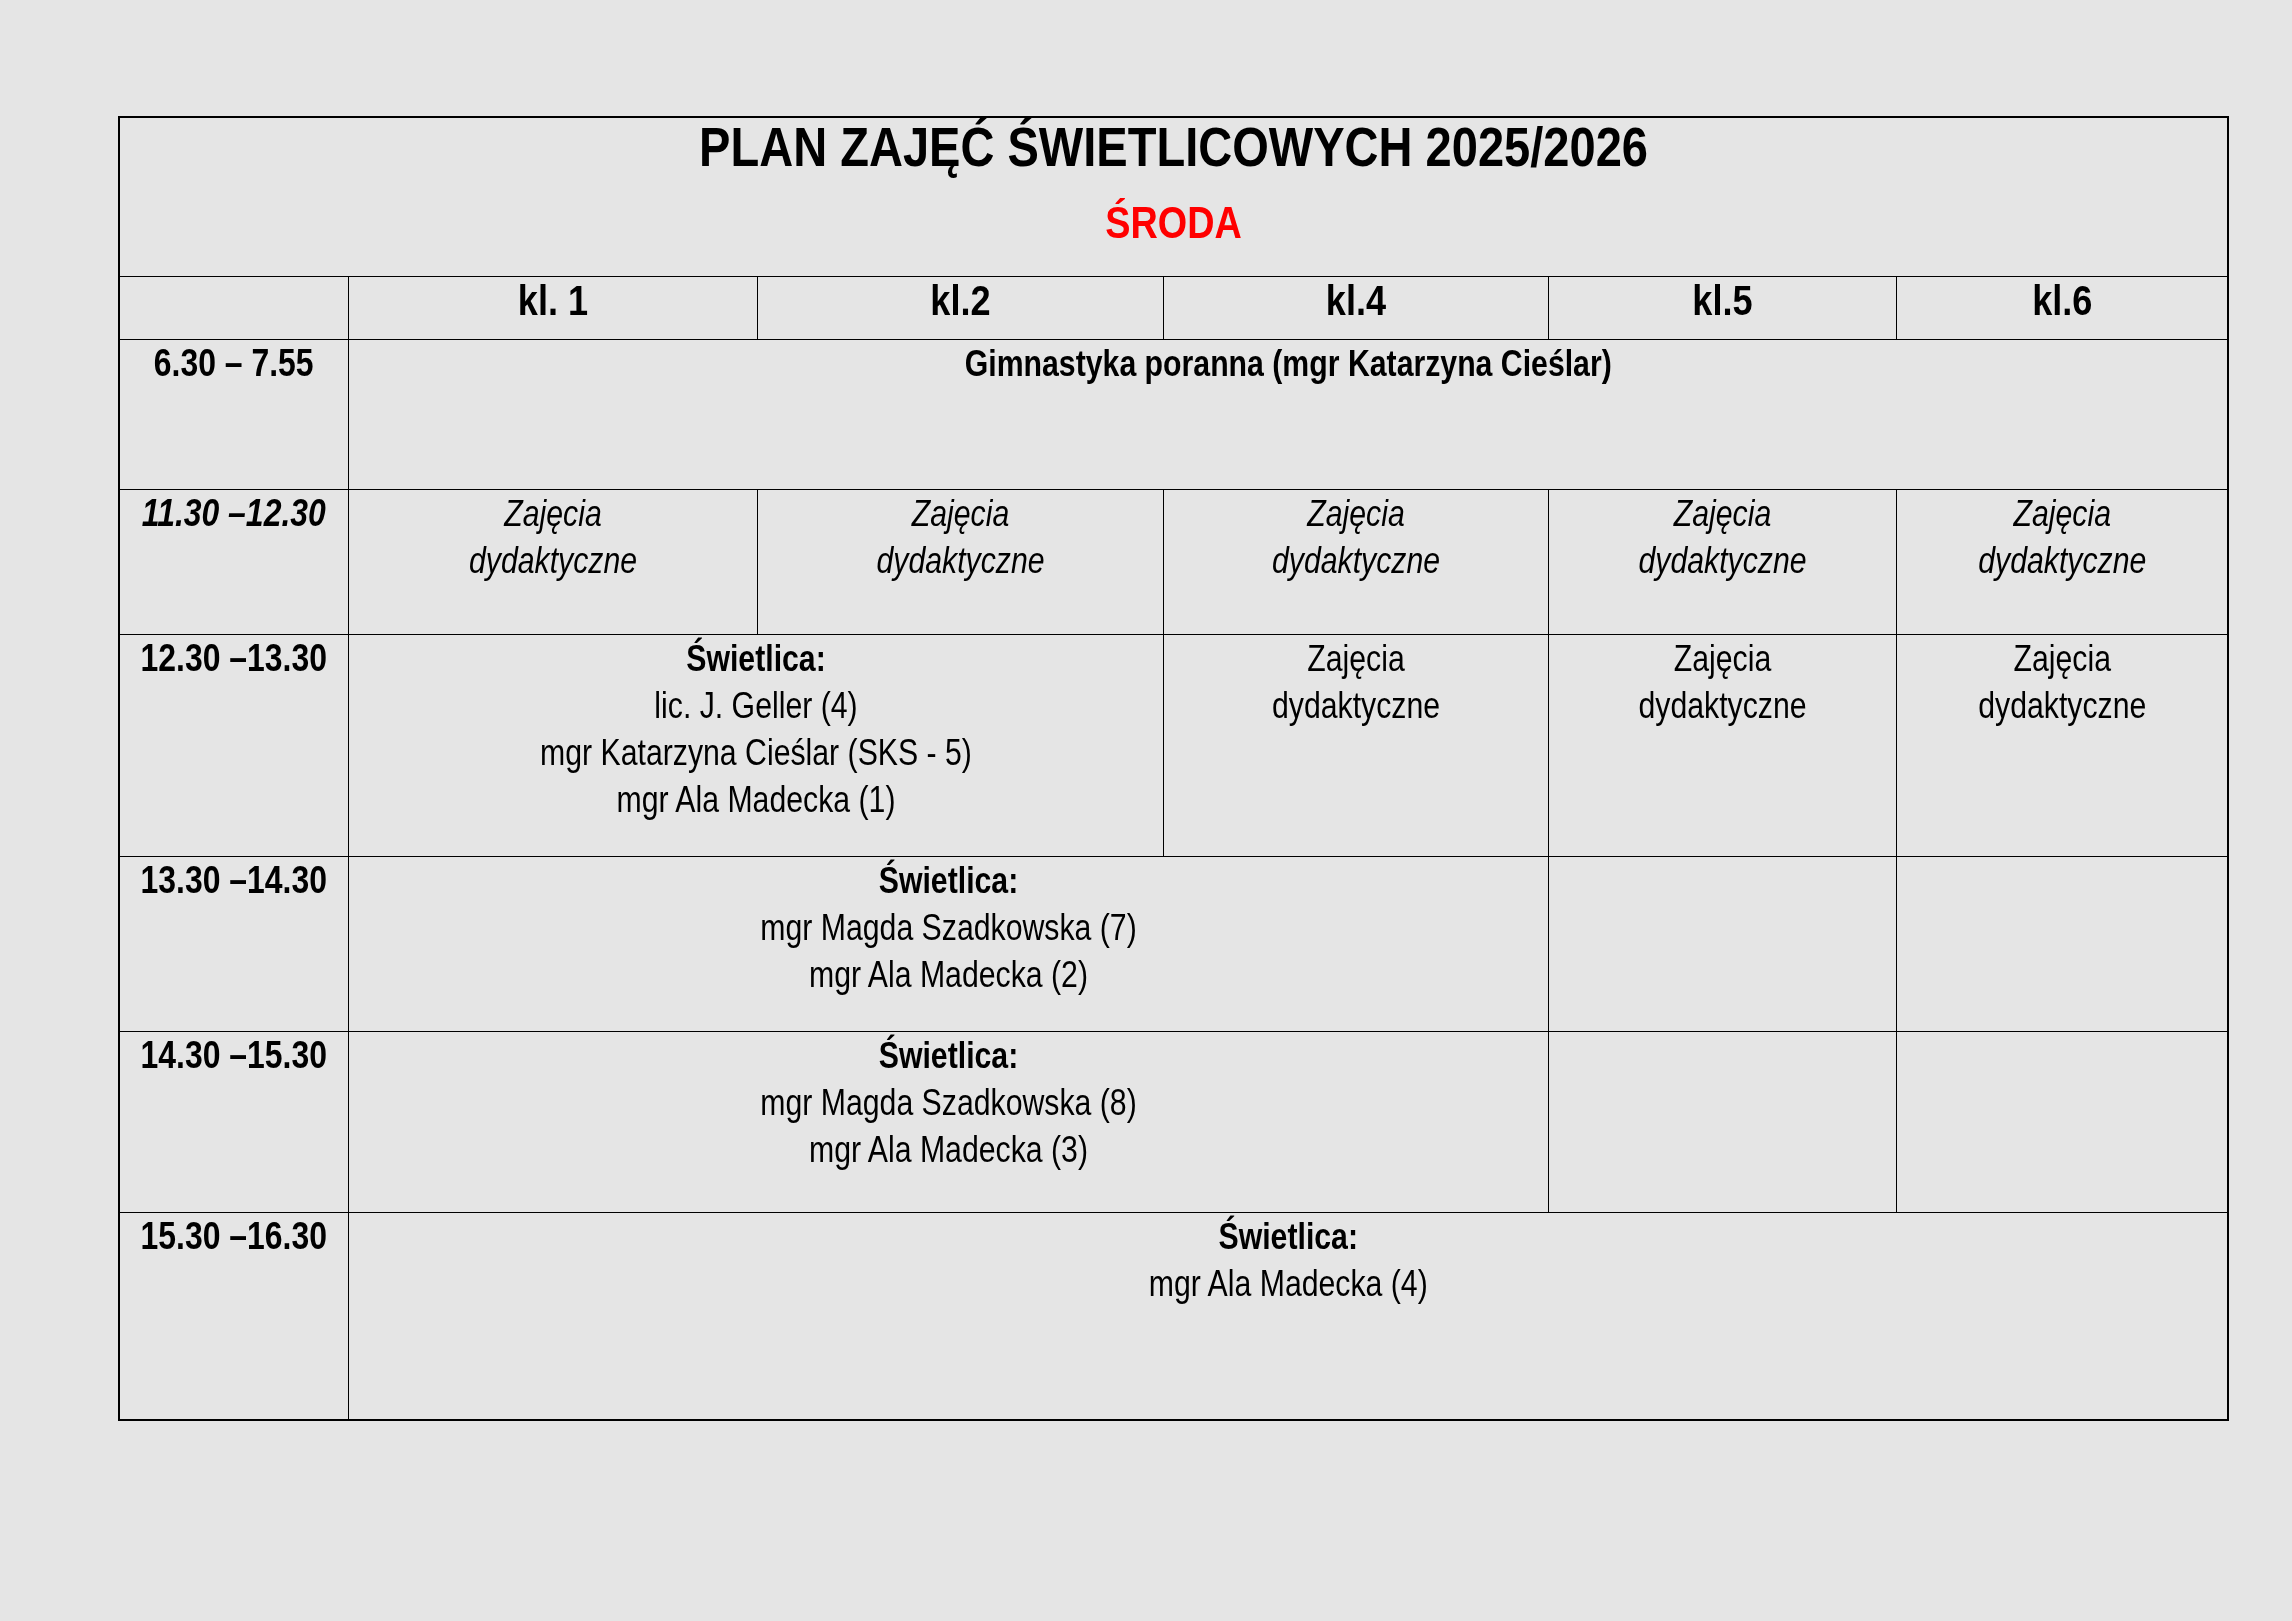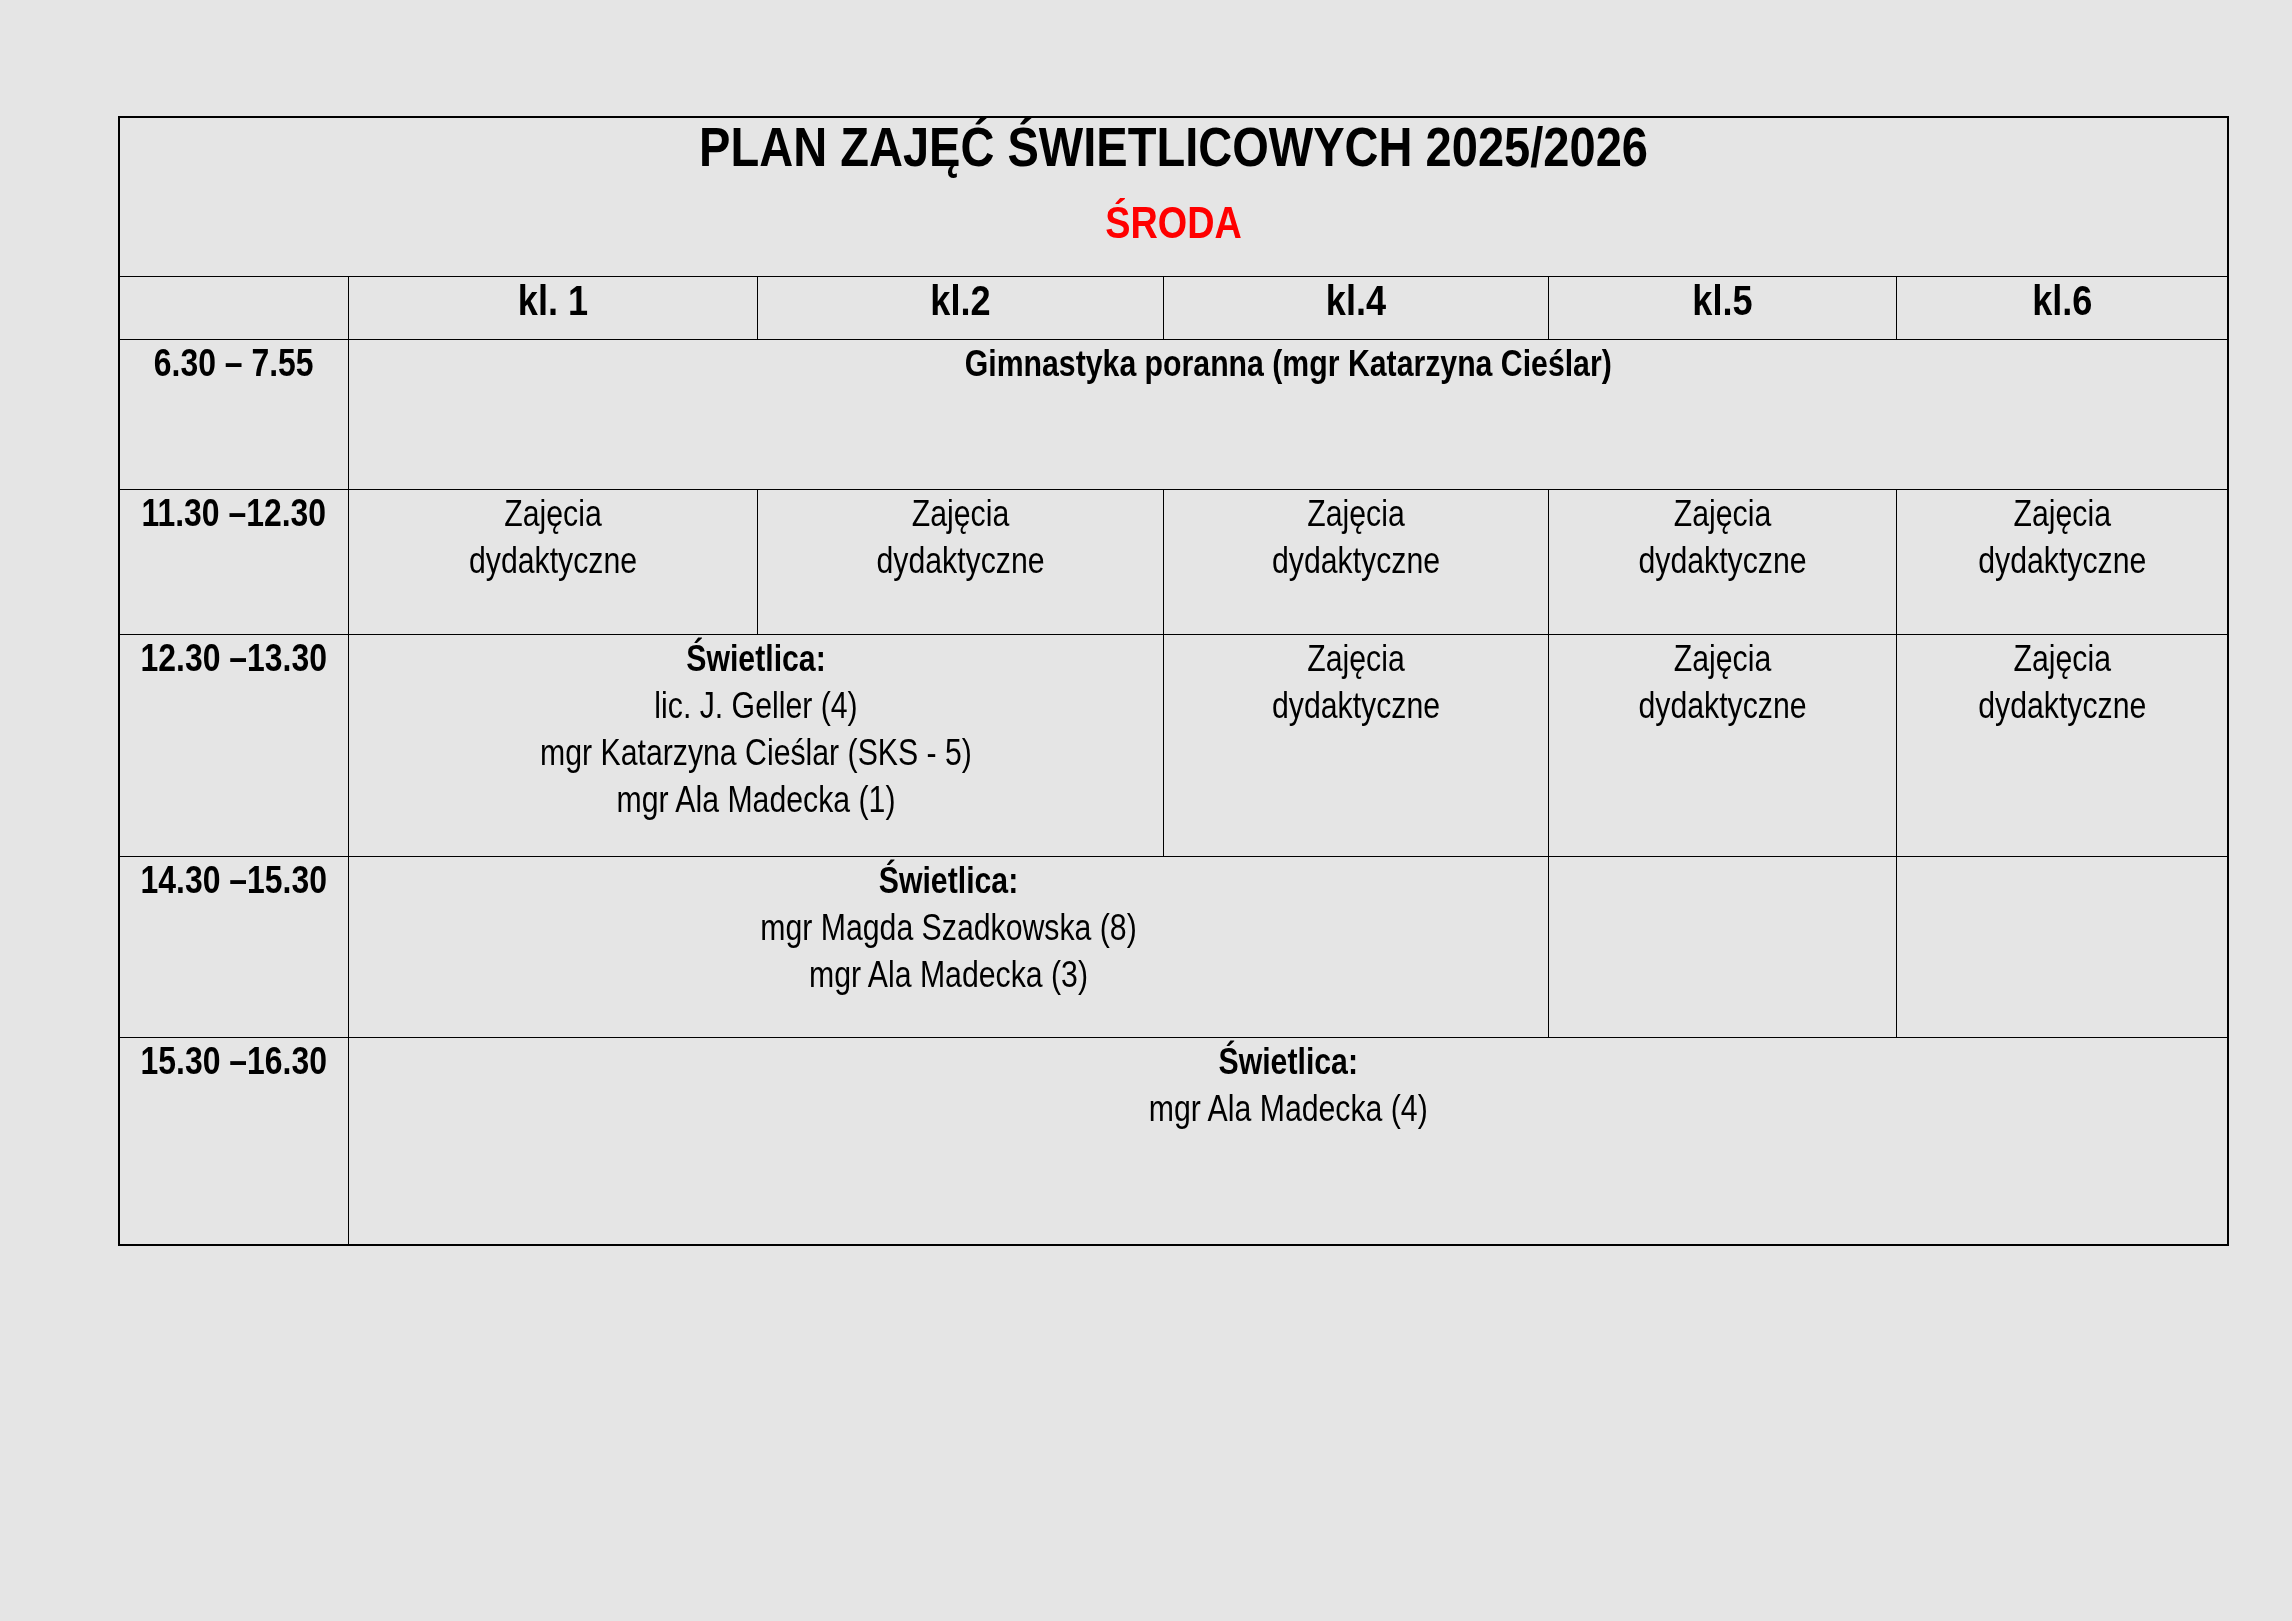--- a/index.html
+++ b/index.html
@@ -34,21 +34,21 @@
   table.schedule td {
     border: 1.8px solid #000000;
     padding: 0;
     vertical-align: top;
     text-align: center;
     overflow: hidden;
   }
   tr.r-title  { height: 159px; }
   tr.r-head   { height: 63px;  }
   tr.r0       { height: 150px; margin-top: 23px; }
-  tr.r1       { height: 145px; }
+  tr.r1       { height: 145px; font-style: italic; }
   tr.r2       { height: 222px; }
   tr.r3       { height: 175px; }
   tr.r4       { height: 181px; }
   tr.r5       { height: 208px; }
 
   td.title-cell   { padding-top: 7.2px; }
   td.head-cell    { vertical-align: middle; margin-left: 36px; }
   td.time-cell    { padding-top: 41px; }
   td.content-cell { padding-top: 1.8px; }
 
@@ -183,20 +183,32 @@
       <td class="content-cell">
         <div class="cell-line tx">Zajęcia</div>
         <div class="cell-line tx">dydaktyczne</div>
       </td>
       <td class="content-cell">
         <div class="cell-line tx">Zajęcia</div>
         <div class="cell-line tx">dydaktyczne</div>
       </td>
     </tr>
 
+    <tr class="r3">
+      <td class="time-cell">
+        <div class="time-line tx">13.30 –14.30</div>
+      </td>
+      <td class="content-cell" colspan="3">
+        <div class="cell-heading tx">Świetlica:</div>
+        <div class="cell-line tx">mgr Magda Szadkowska (7)</div>
+        <div class="cell-line tx">mgr Ala Madecka (2)</div>
+      </td>
+      <td class="content-cell"></td>
+      <td class="content-cell"></td>
+    </tr>
 
     <tr class="r4">
       <td class="time-cell">
         <div class="time-line tx">14.30 –15.30</div>
       </td>
       <td class="content-cell" colspan="3">
         <div class="cell-heading tx">Świetlica:</div>
         <div class="cell-line tx">mgr Magda Szadkowska (8)</div>
         <div class="cell-line tx">mgr Ala Madecka (3)</div>
       </td>

